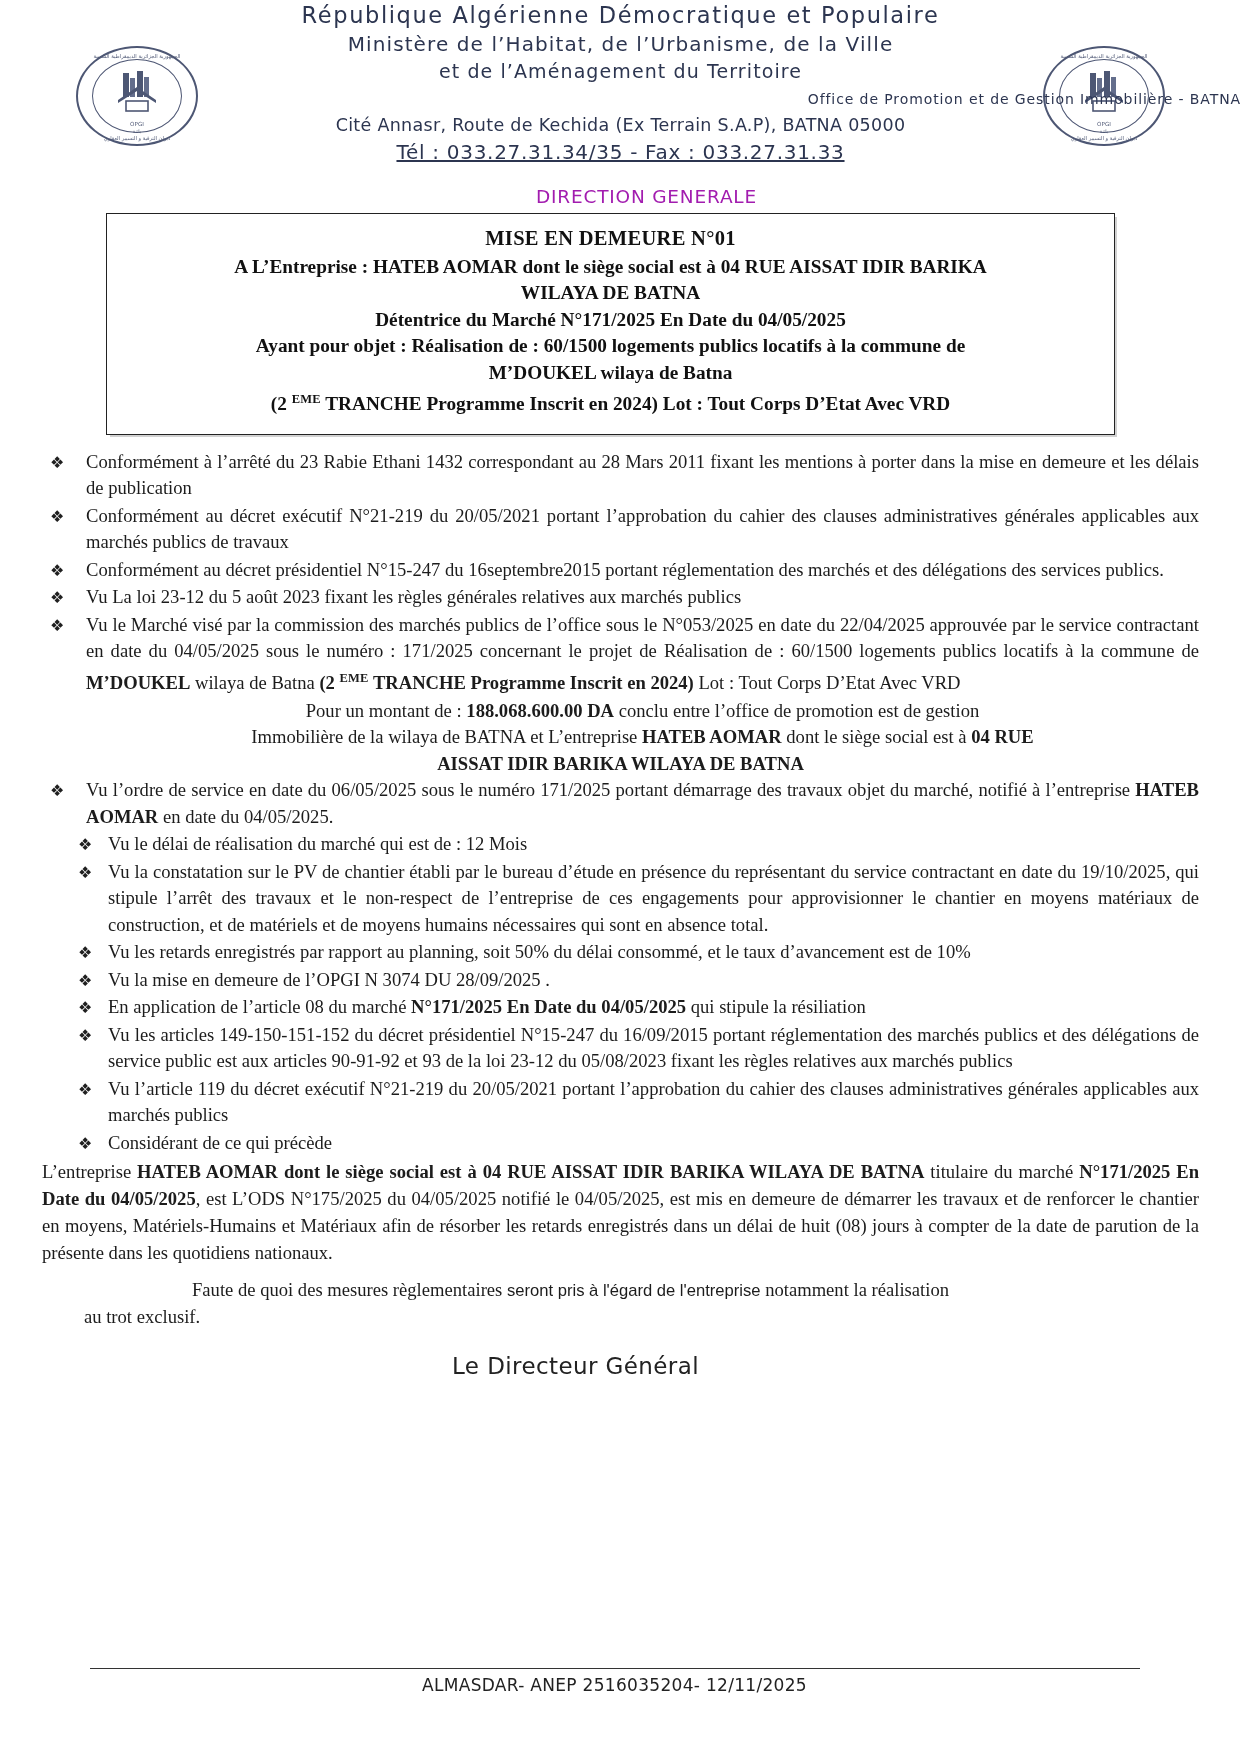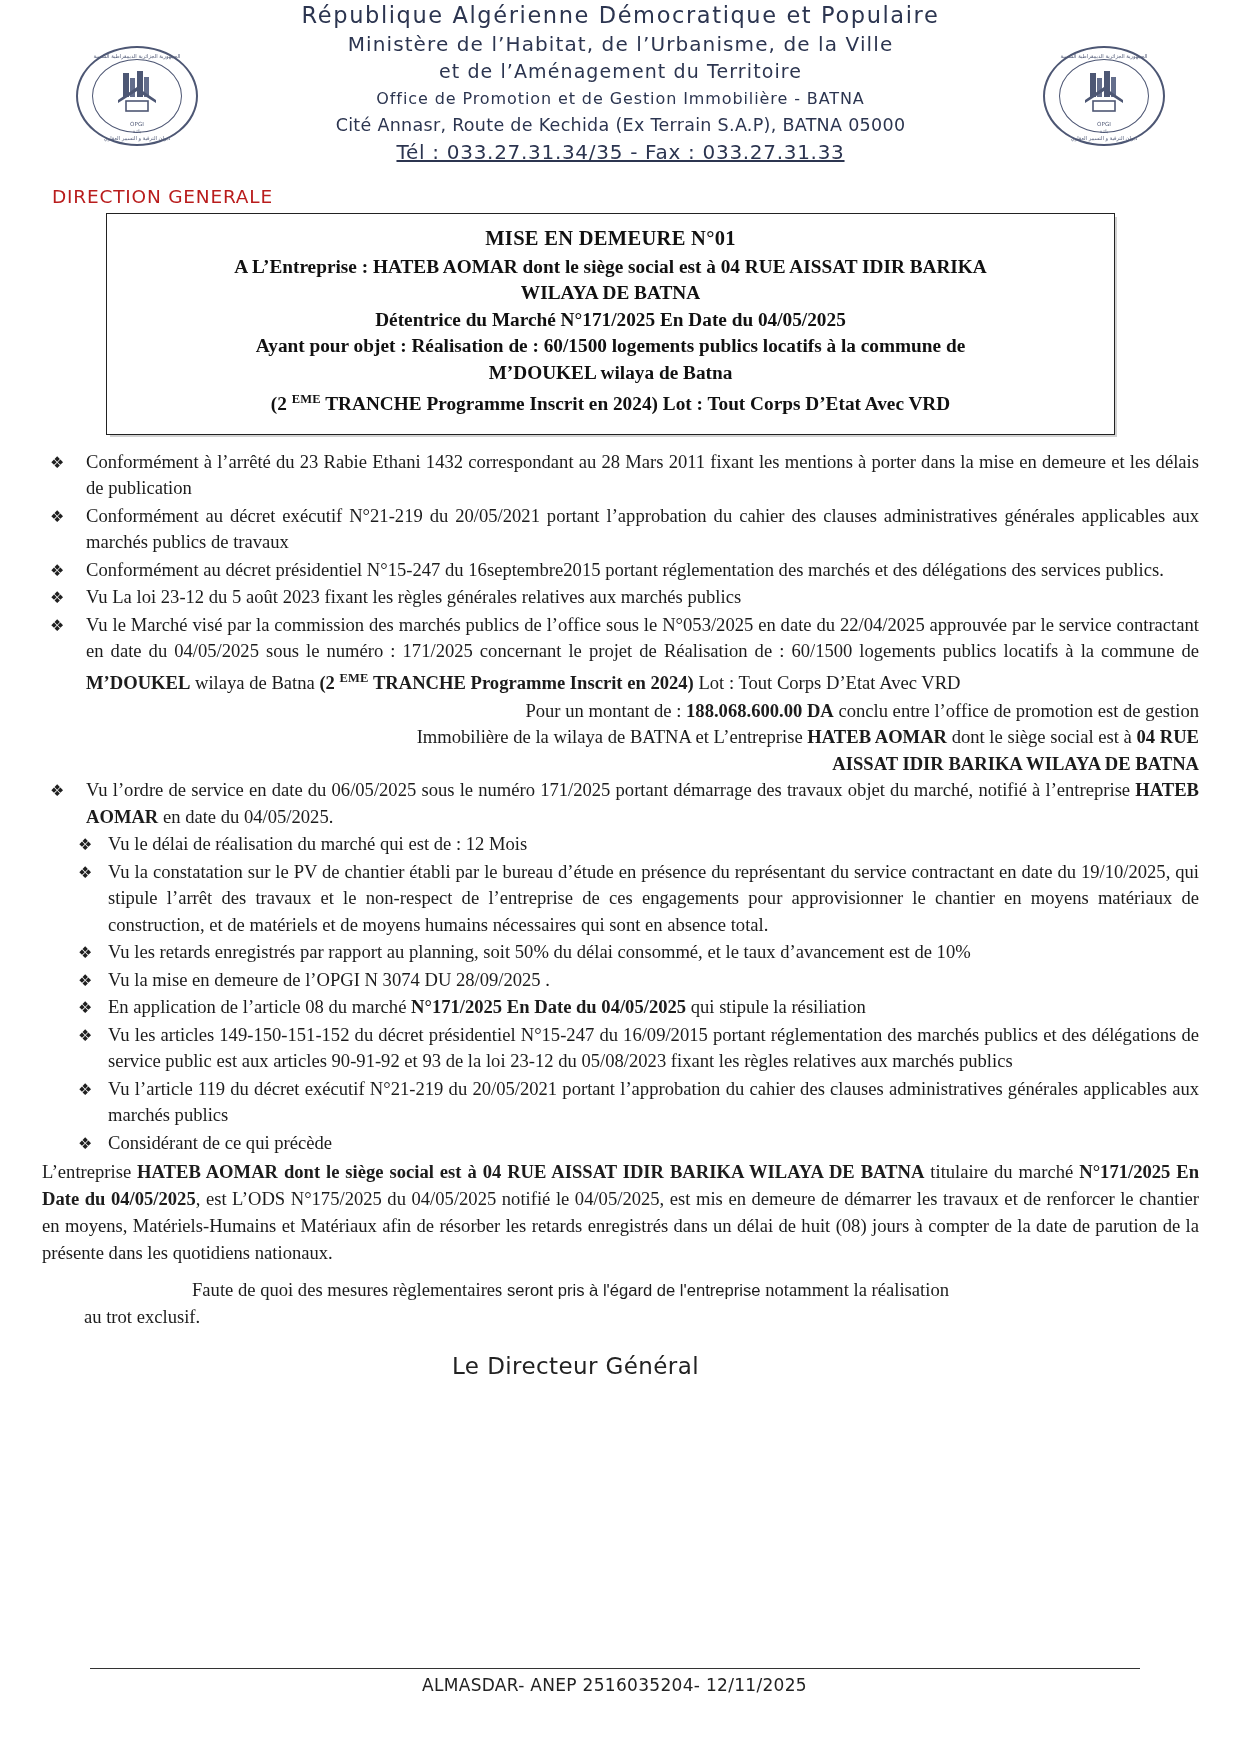--- a/index.html
+++ b/index.html
@@ -29,21 +29,21 @@
   }
   .lh-lines {
     text-align: center;
     color: #2c3550;
     font-family: "DejaVu Sans", sans-serif;
     letter-spacing: .6px;
   }
   .lh-l1 { font-size: 22.5px; line-height: 30px; letter-spacing: 1.6px; }
   .lh-l2 { font-size: 20px; line-height: 28px; letter-spacing: 1.1px; }
   .lh-l3 { font-size: 19px; line-height: 27px; letter-spacing: 1.1px; }
-  .lh-l4 { font-size: 16px; line-height: 28px; letter-spacing: .9px; }
+  .lh-l4 { font-size: 14px; line-height: 28px; letter-spacing: .9px; text-align: right; }
   .lh-l5 { font-size: 17.5px; line-height: 25px; letter-spacing: .3px; }
   .lh-l6 { font-size: 20px; line-height: 28px; letter-spacing: .7px; text-decoration: underline; }
 
   .stamp {
     position: absolute;
     top: 46px;
     width: 118px;
     height: 96px;
     border: 2px solid #2f3a5c;
     border-radius: 50%;
@@ -95,22 +95,23 @@
     font-size: 5px;
     color: #2f3a5c;
     font-family: "DejaVu Sans", sans-serif;
   }
 
   
   .direction {
     margin: 8px 0 6px 52px;
     font-family: "DejaVu Sans", sans-serif;
     font-size: 18.5px;
-    color: #b91c1c;
+    color: #a21caf;
     letter-spacing: .8px;
+    text-align: center;
   }
 
   
   .titlebox-wrap {
     margin: 0 126px 0 106px;
     position: relative;
   }
   .titlebox {
     border: 1.6px solid #222;
     padding: 11px 14px 16px 14px;
@@ -153,21 +154,21 @@
     left: 8px;
     top: 1px;
     font-size: 16px;
     color: #202020;
   }
   .li.indent { padding-left: 66px; }
   .li.indent .bullet { left: 36px; }
 
   .plain {
     margin: 0 0 0 0;
-    text-align: right;
+    text-align: center;
   }
   .plain.ind1 { padding-left: 44px; }
   .plain.ind0 { padding-left: 0; }
 
   .para {
     margin-top: 2px;
     text-align: justify;
     font-size: 18.6px;
     line-height: 27px;
   }

